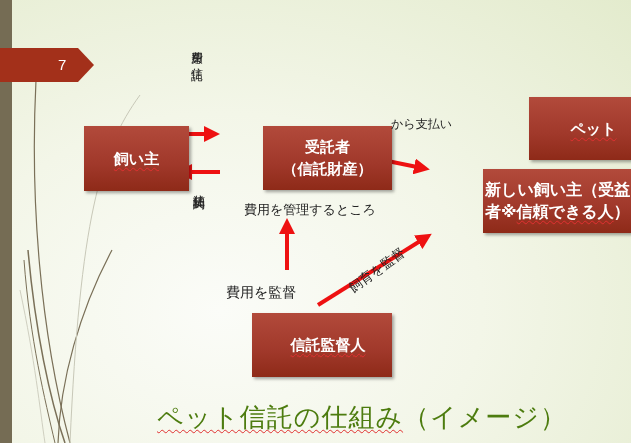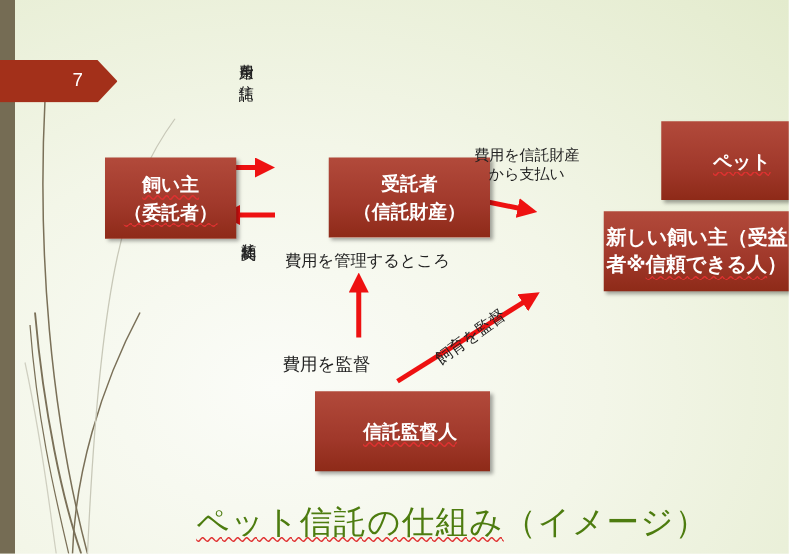--- a/index.html
+++ b/index.html
@@ -64,21 +64,20 @@
 
   <line x1="358" y1="155" x2="422" y2="168" stroke="#ee1111" stroke-width="4" marker-end="url(#ah)"></line>
 
   <line x1="287" y1="270" x2="287" y2="226" stroke="#ee1111" stroke-width="4" marker-end="url(#ah)"></line>
 
   <line x1="318" y1="305" x2="425" y2="238" stroke="#ee1111" stroke-width="4" marker-end="url(#ah)"></line>
 </svg>
 
 <div class="box" style="left:44px;top:126px;width:105px;height:65px;">
   <div class="squig">飼い主</div>
-  <div class="squig">（委託者）</div>
 </div>
 
 <div class="box" style="left:223px;top:126px;width:129px;height:64px;">
   <div>受託者</div>
   <div>（信託財産）</div>
 </div>
 
 <div class="box" style="left:489px;top:97px;width:129px;height:63px;">
   <div class="squig">ペット</div>
 </div>
@@ -88,20 +87,19 @@
   <div><span>者※</span><span class="squig">信頼できる人</span><span>）</span></div>
 </div>
 
 <div class="box" style="left:212px;top:313px;width:128px;height:64px;padding-left:12px;">
   <div class="squig">信託監督人</div>
 </div>
 
 <div class="vlabel" style="left:188px;top:42px;">費用を信託</div>
 <div class="vlabel" style="left:190px;top:185px;">信託契約</div>
 <div class="label" style="left:364px;top:117px;text-align:center;width:115px;">
-  <div>費用を信託財産</div>
   <div>から支払い</div>
 </div>
-<div class="label" style="left:228px;top:202px;font-size:13px;">費用を管理するところ</div>
+<div class="label" style="left:244px;top:202px;font-size:13px;">費用を管理するところ</div>
 <div class="label" style="left:226px;top:285px;font-size:14px;">費用を監督</div>
 <div class="label" style="left:346px;top:283px;font-size:13px;transform:rotate(-36deg);transform-origin:left top;">飼育を監督</div>
 
 <div class="title"><span class="squig">ペット信託の仕組み</span><span>（イメージ）</span></div>
 
 </body></html>

